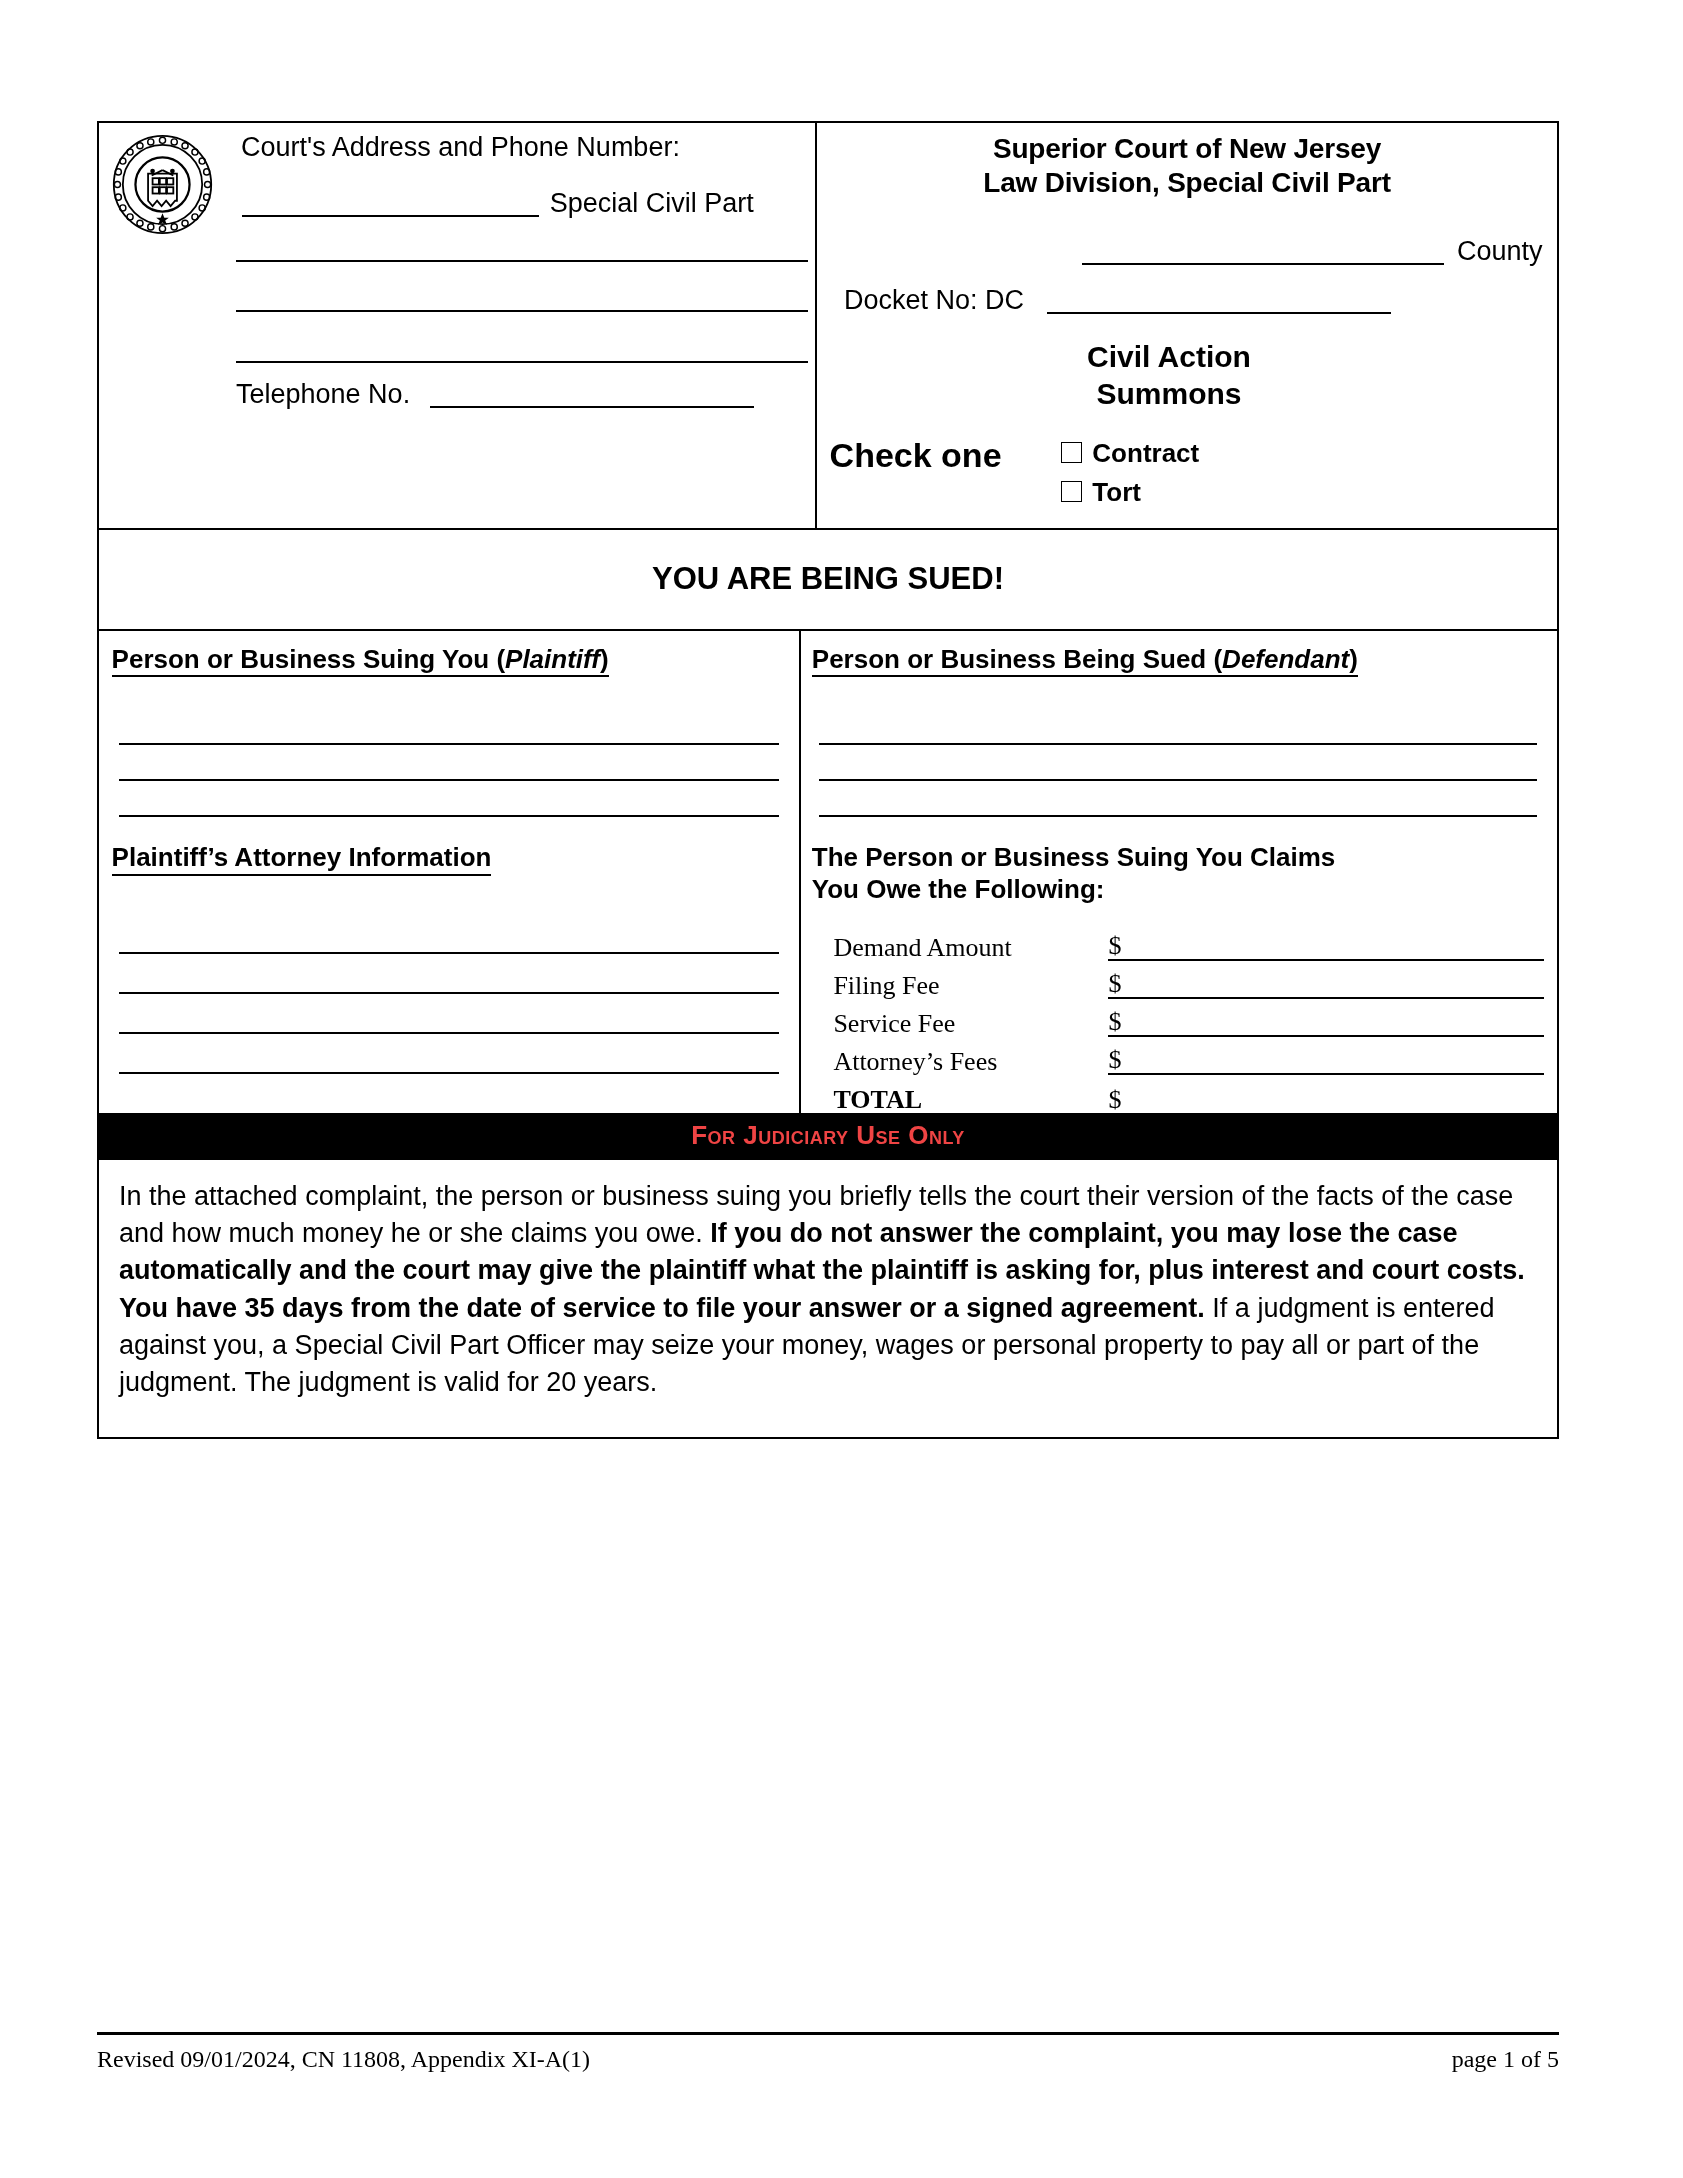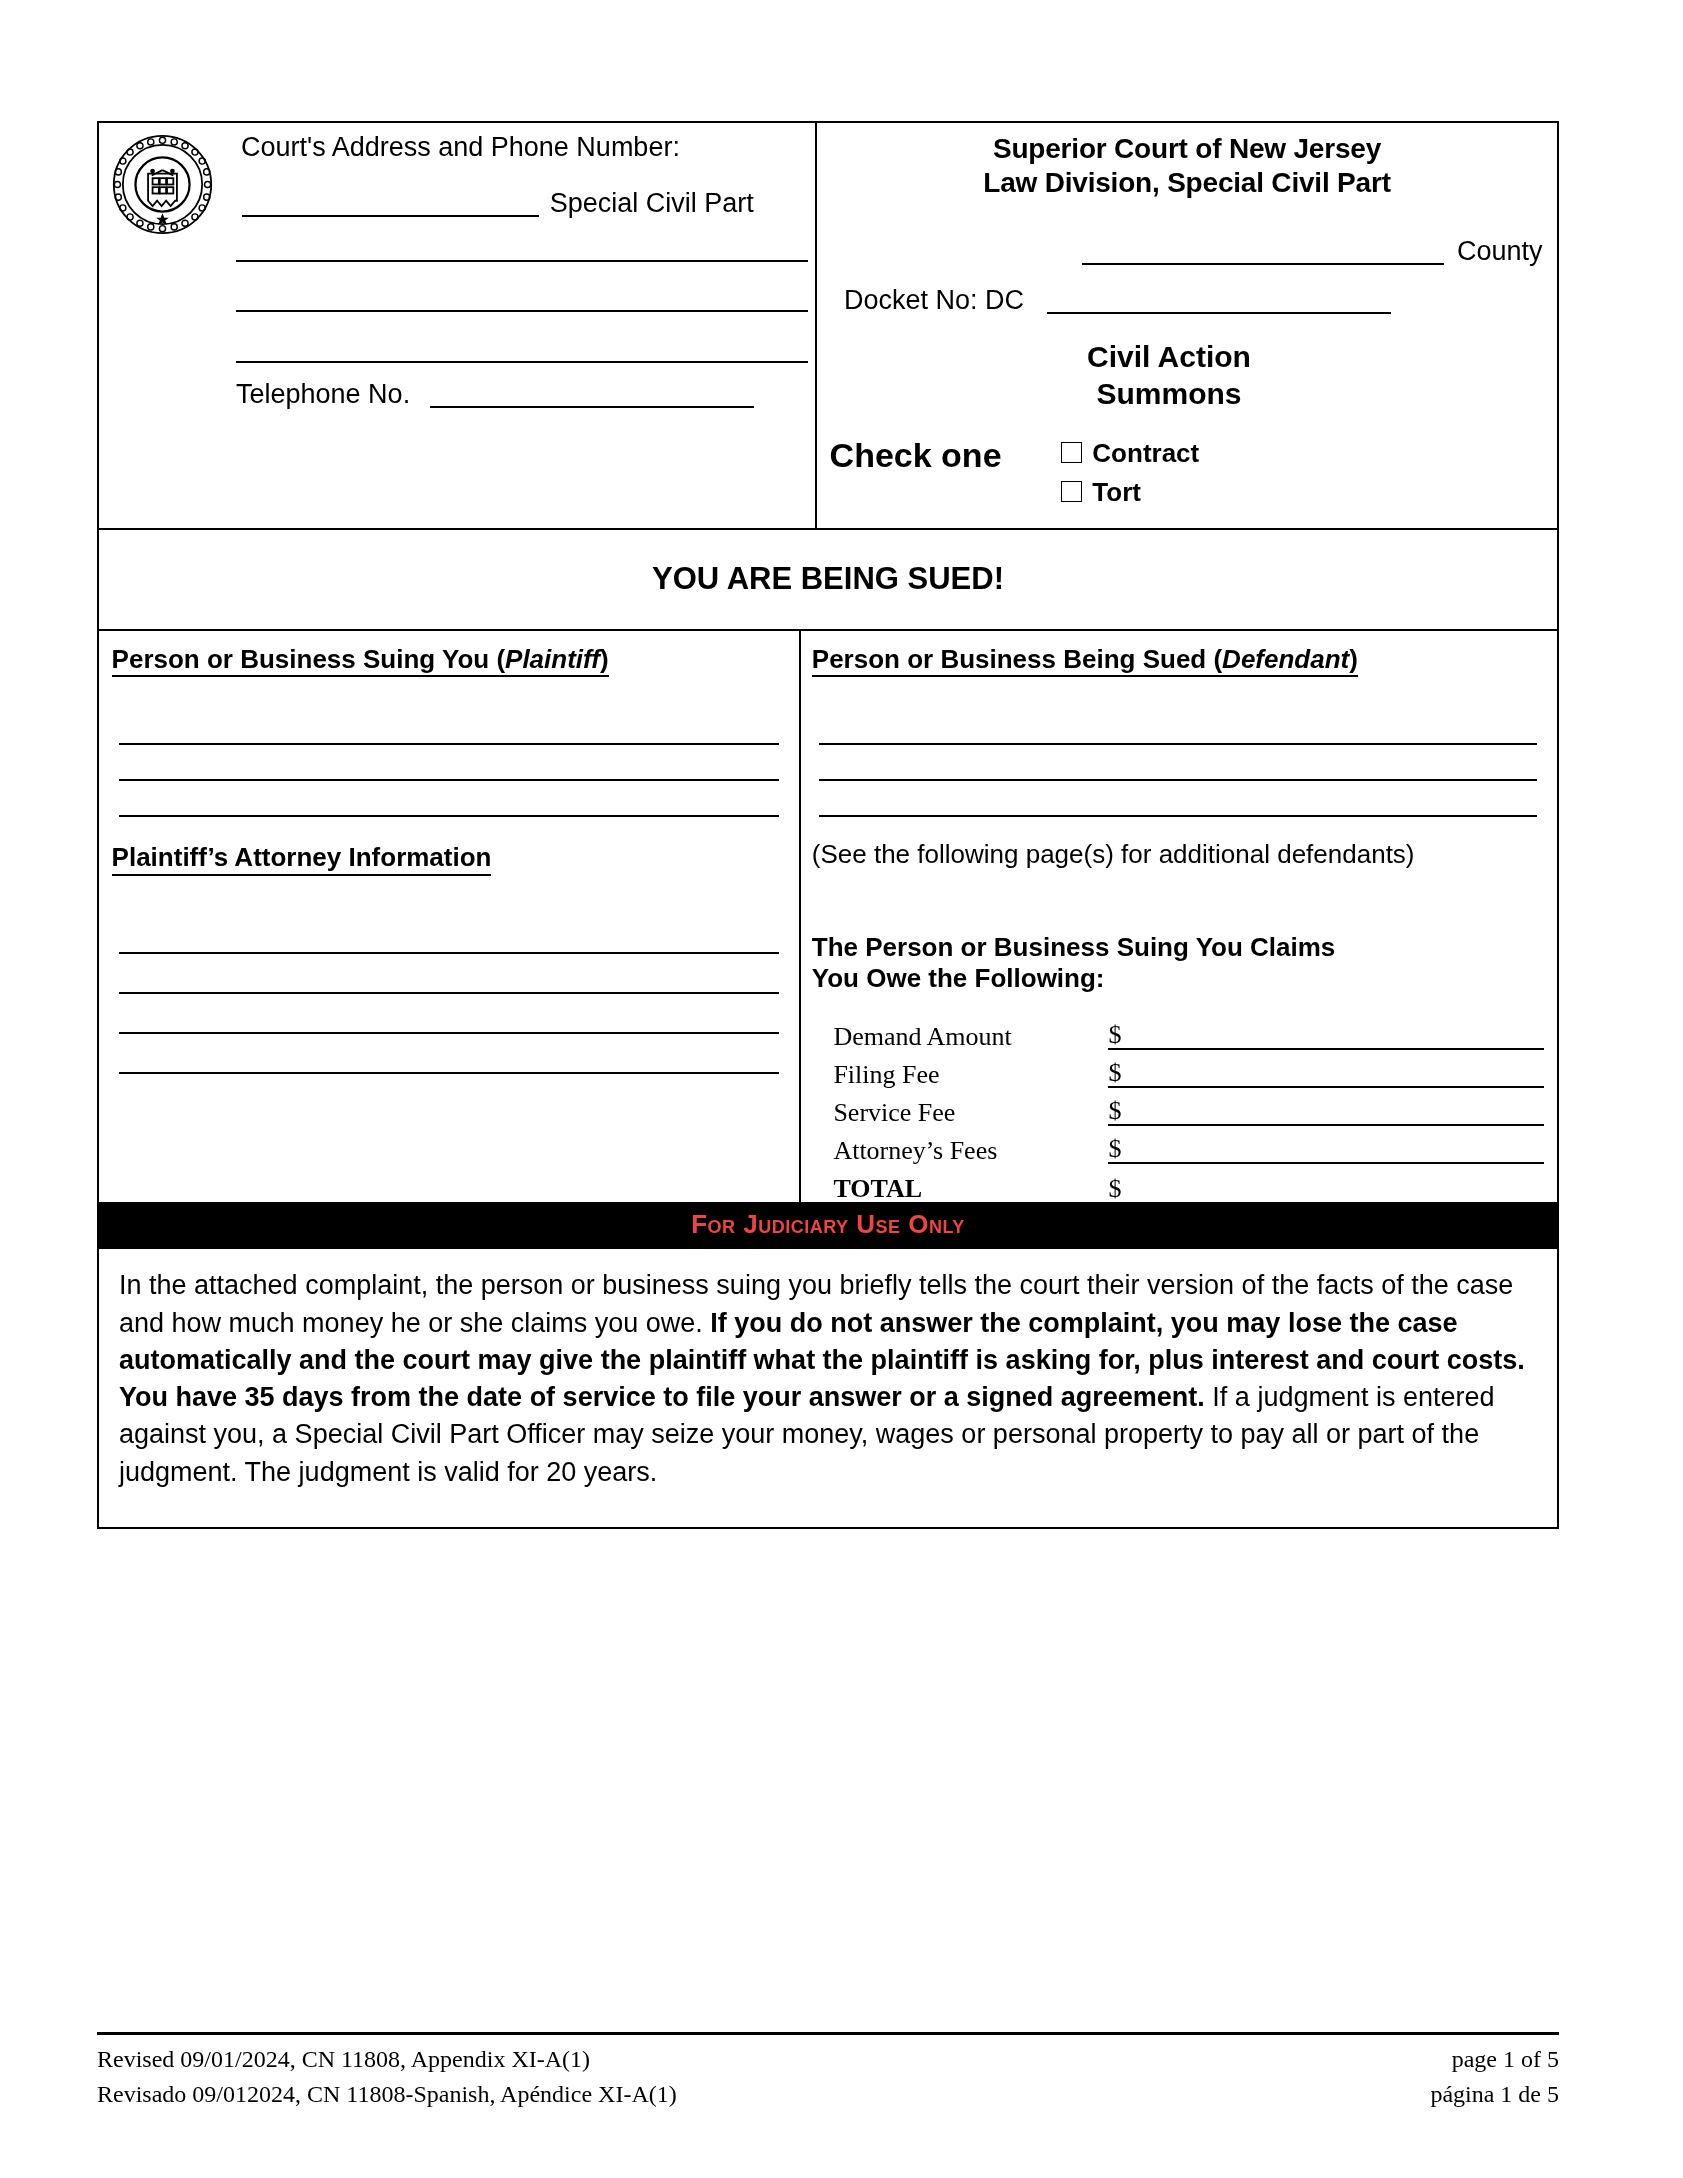--- a/index.html
+++ b/index.html
@@ -500,21 +500,20 @@
 
       <div class="party-col right">
         <div class="party-head"><span>Person or Business Being Sued (</span><em>Defendant</em><span>)</span></div>
 
         <div class="party-rules">
           <div class="party-rule"></div>
           <div class="party-rule"></div>
           <div class="party-rule"></div>
         </div>
 
-        <div class="see-note">(See the following page(s) for additional defendants)</div>
 
         <div class="claims-head">
           <div>The Person or Business Suing You Claims</div>
           <div>You Owe the Following:</div>
         </div>
 
         <div class="fees">
           <div class="fee-row">
             <div class="fee-label">Demand Amount</div>
             <div class="fee-amt">
@@ -557,20 +556,16 @@
     </div>
 
   </div>
 
   <div class="footer">
     <div class="footer-rule"></div>
     <div class="footer-row">
       <div>Revised 09/01/2024, CN 11808, Appendix XI-A(1)</div>
       <div class="footer-col-right">page 1 of 5</div>
     </div>
-    <div class="footer-row" style="padding-top:0;">
-      <div>Revisado 09/012024, CN 11808-Spanish, Apéndice XI-A(1)</div>
-      <div class="footer-col-right">página 1 de 5</div>
-    </div>
   </div>
 
 </div>
 
 
 </body></html>

